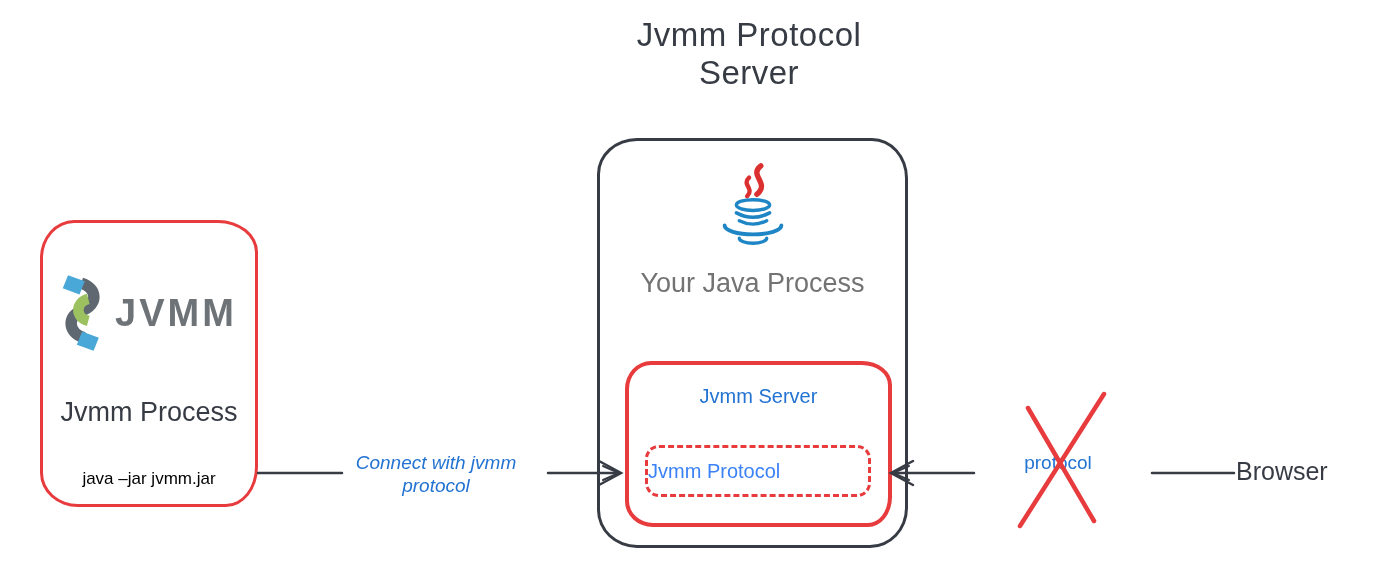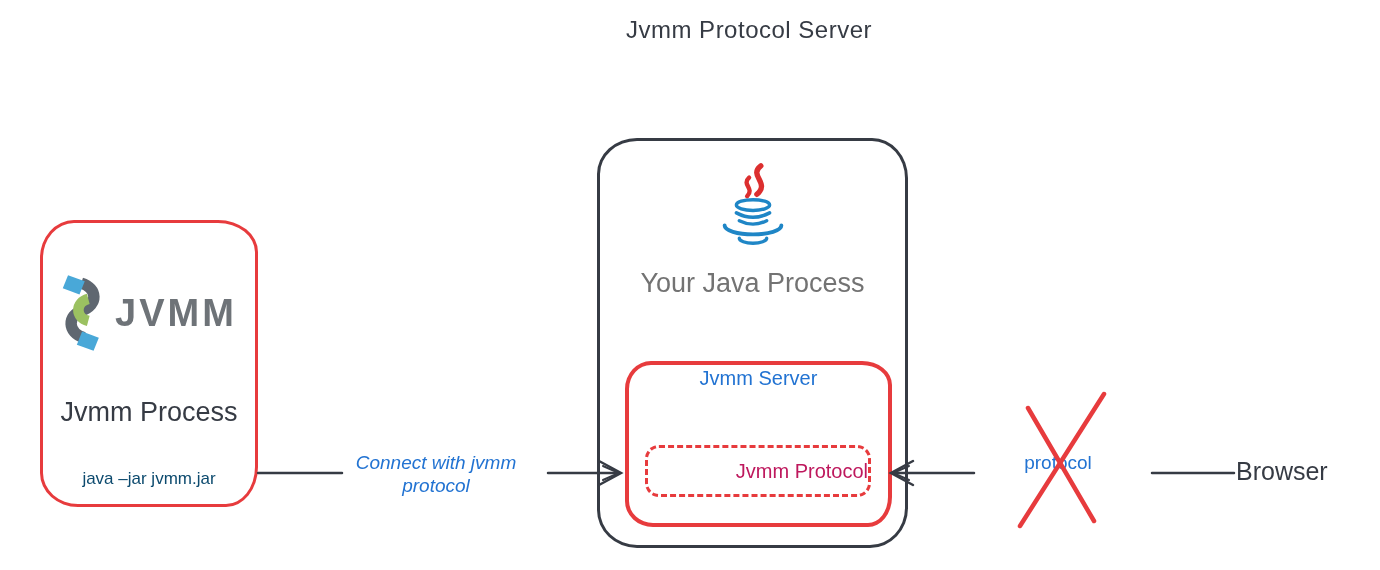--- a/index.html
+++ b/index.html
@@ -11,21 +11,21 @@
     font-family: "Liberation Sans", sans-serif;
     color: #363b44;
     overflow: hidden;
   }
 
   
   .diagram-title {
     position: absolute;
     left: 588px; top: 16px; width: 322px;
     text-align: center;
-    font-size: 24px;
+    font-size: 33px;
     font-weight: 500;
     letter-spacing: 0.5px;
     color: #363b44;
   }
 
   
   .client-box {
     position: absolute;
     left: 40px; top: 220px;
     width: 212px; height: 281px;
@@ -52,21 +52,21 @@
     top: 174px; left: 0; width: 100%;
     text-align: center;
     font-size: 27px;
     color: #363b44;
   }
   .client-sub {
     position: absolute;
     top: 246px; left: 0; width: 100%;
     text-align: center;
     font-size: 17px;
-    color: #0c4a6e;
+    color: #000000;
   }
 
   
   .process-box {
     position: absolute;
     left: 597px; top: 138px;
     width: 305px; height: 404px;
     border: 3px solid #363b44;
     border-radius: 40px 36px 38px 40px / 36px 40px 40px 38px;
     background: #ffffff;
@@ -86,36 +86,36 @@
   .server-box {
     position: absolute;
     left: 25px; top: 220px;
     width: 259px; height: 158px;
     border: 4px solid #e73b3d;
     border-radius: 26px 30px 24px 28px / 28px 24px 30px 26px;
     background: #ffffff;
   }
   .server-title {
     position: absolute;
-    top: 2px; left: 0; width: 100%;
+    top: 20px; left: 0; width: 100%;
     text-align: center;
     font-size: 20px;
     color: #2273d2;
   }
   .protocol-box {
     position: absolute;
     left: 16px; top: 80px;
     width: 220px; height: 46px;
     border: 3px dashed #e73b3d;
     border-radius: 14px;
     display: flex;
     align-items: center;
-    justify-content: flex-end;
+    justify-content: flex-start;
     font-size: 20px;
-    color: #be185d;
+    color: #3b82f6;
   }
 
   
   .edge-label {
     position: absolute;
     width: 210px;
     text-align: center;
     font-size: 19px;
     line-height: 23px;
     color: #2273d2;

